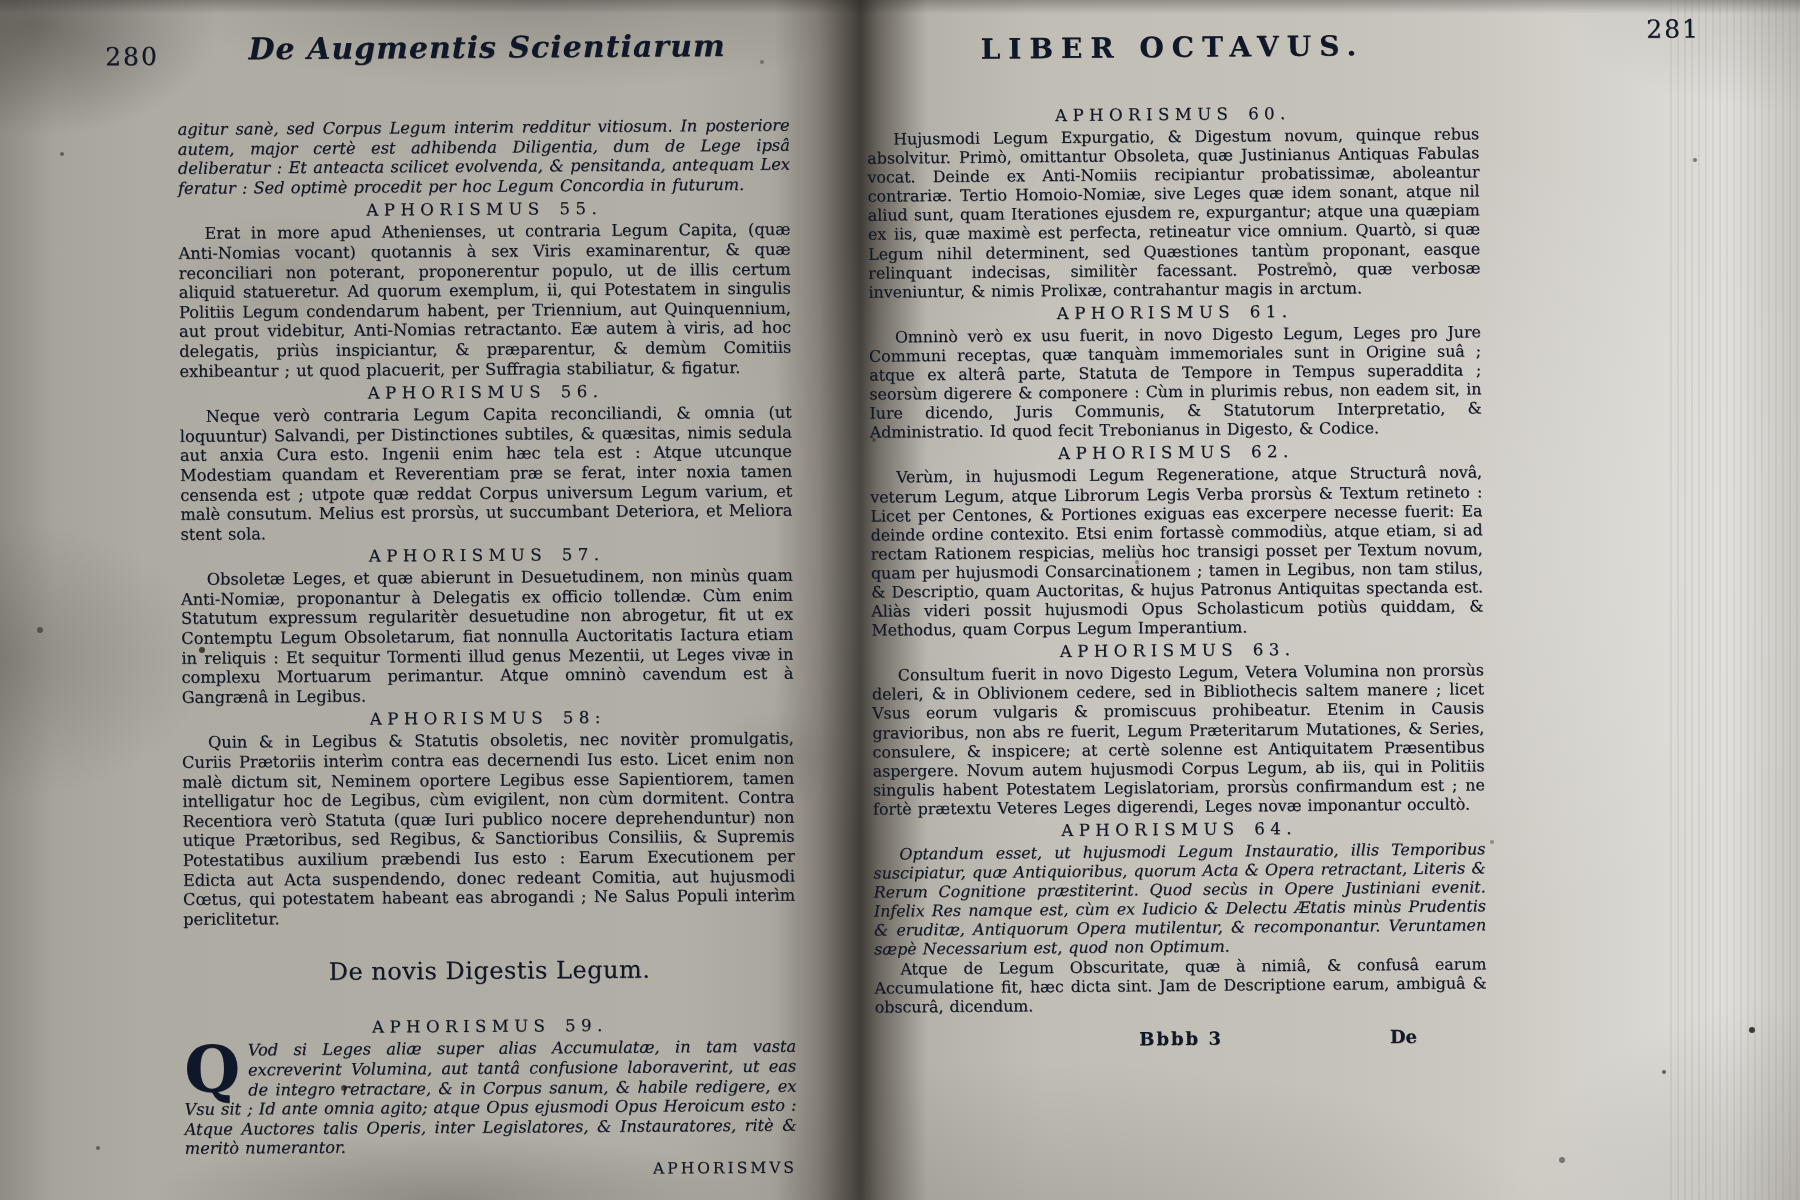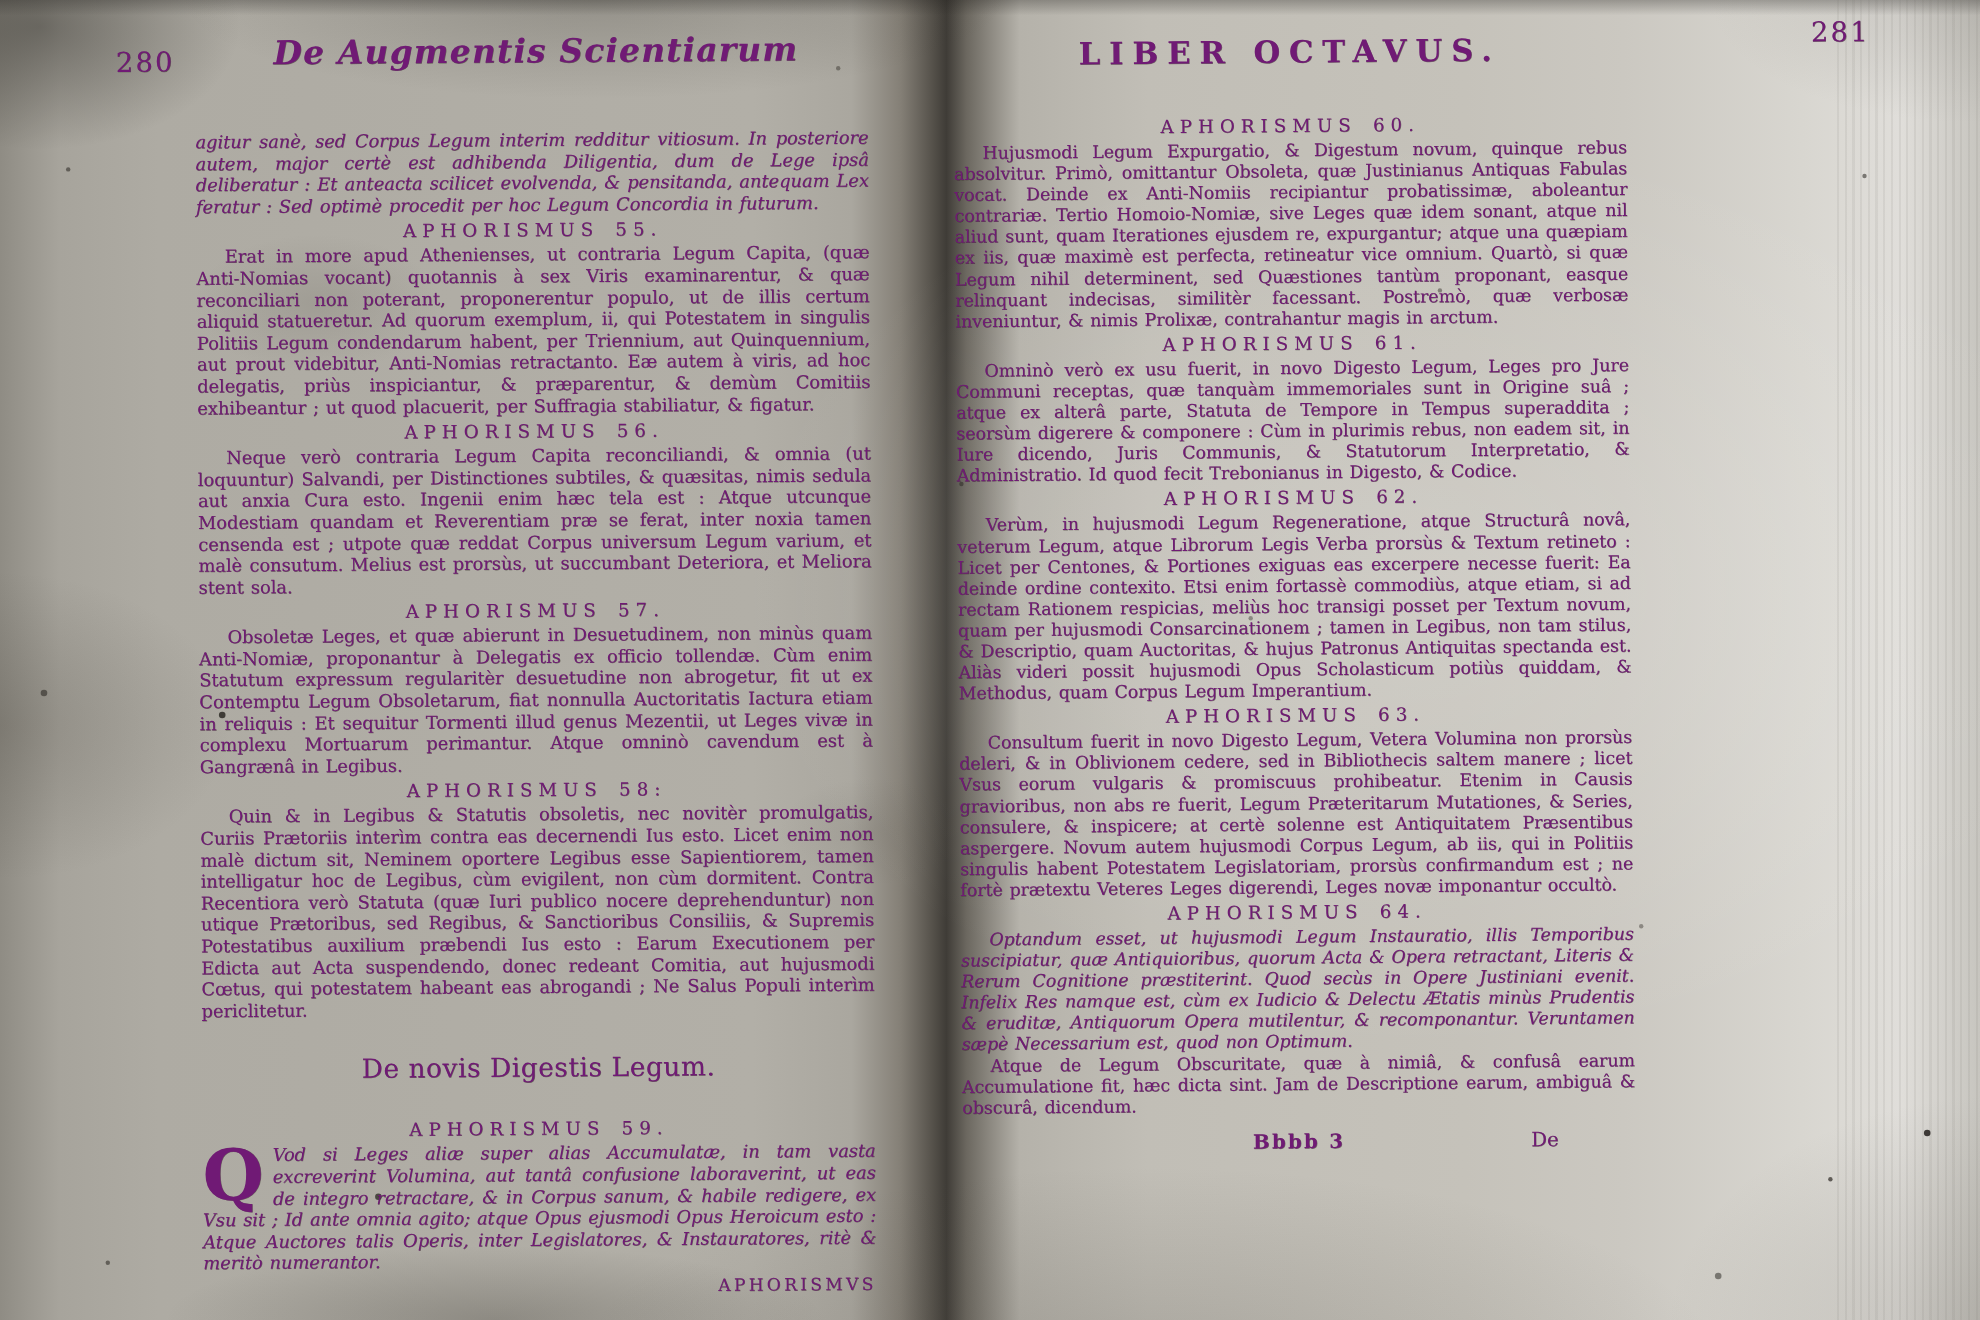--- a/index.html
+++ b/index.html
@@ -56,21 +56,21 @@
       38px 628px 0 1px rgba(45,42,37,.6),
       96px 1146px 0 0 rgba(50,47,42,.6),
       342px 1086px 0 1px rgba(40,37,32,.75),
       200px 648px 0 1px rgba(35,32,28,.8),
       520px 332px 0 0 rgba(60,56,50,.5),
       1135px 560px 0 0 rgba(60,56,50,.45),
       1490px 840px 0 0 rgba(60,56,50,.45),
       760px 60px 0 0 rgba(60,56,50,.5);
   }
   
-  .page{position:absolute;top:0;height:928px;color:#701a75;}
+  .page{position:absolute;top:0;height:928px;color:#0f172a;}
   .page .inner{position:relative;height:100%;}
   .page-left{left:80px;width:730px;}
   .page-left .inner{transform:rotate(-0.4deg);}
   .page-right{left:850px;width:870px;}
   .page-right .inner{transform:rotate(-0.5deg);}
   .ink, .page{ text-shadow:0.4px 0.4px 0.6px rgba(48,42,32,.55); }
 
   
   .hdr{position:relative;}
   .page-left .hdr{height:88px;padding-top:30px;}
@@ -96,21 +96,21 @@
   .aph-heading{text-align:center;font-size:16.5px;letter-spacing:5.5px;
     word-spacing:4px;margin:4px 0 3px;white-space:nowrap;}
   .section-title{text-align:center;font-size:24px;margin:30px 0 32px;letter-spacing:0.5px;}
   .dropcap{float:left;font-size:64px;line-height:48px;padding:5px 8px 0 0;
     font-style:normal;font-weight:bold;}
   .catchword-row{text-align:right;padding-right:70px;margin-top:4px;
     font-size:15.5px;letter-spacing:3px;}
   .sig-row{position:relative;margin-top:14px;height:28px;font-size:18px;}
   .sig-mark{position:absolute;left:0;right:0;text-align:center;font-weight:bold;
     letter-spacing:2px;}
-  .sig-catchword{position:absolute;right:70px;top:0;font-weight:normal;}
+  .sig-catchword{position:absolute;right:70px;top:0;font-weight:bold;}
 </style>
 </head>
 <body>
 
 <div class="spread"></div>
 <div class="specks"></div>
 
 <div class="page page-left">
   <div class="inner">
     <div class="hdr">

